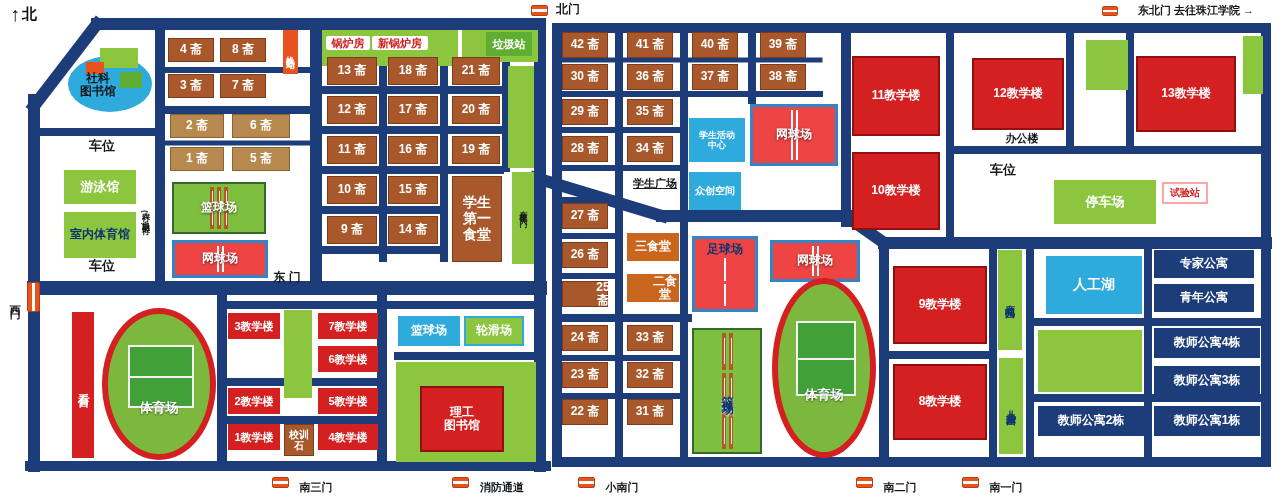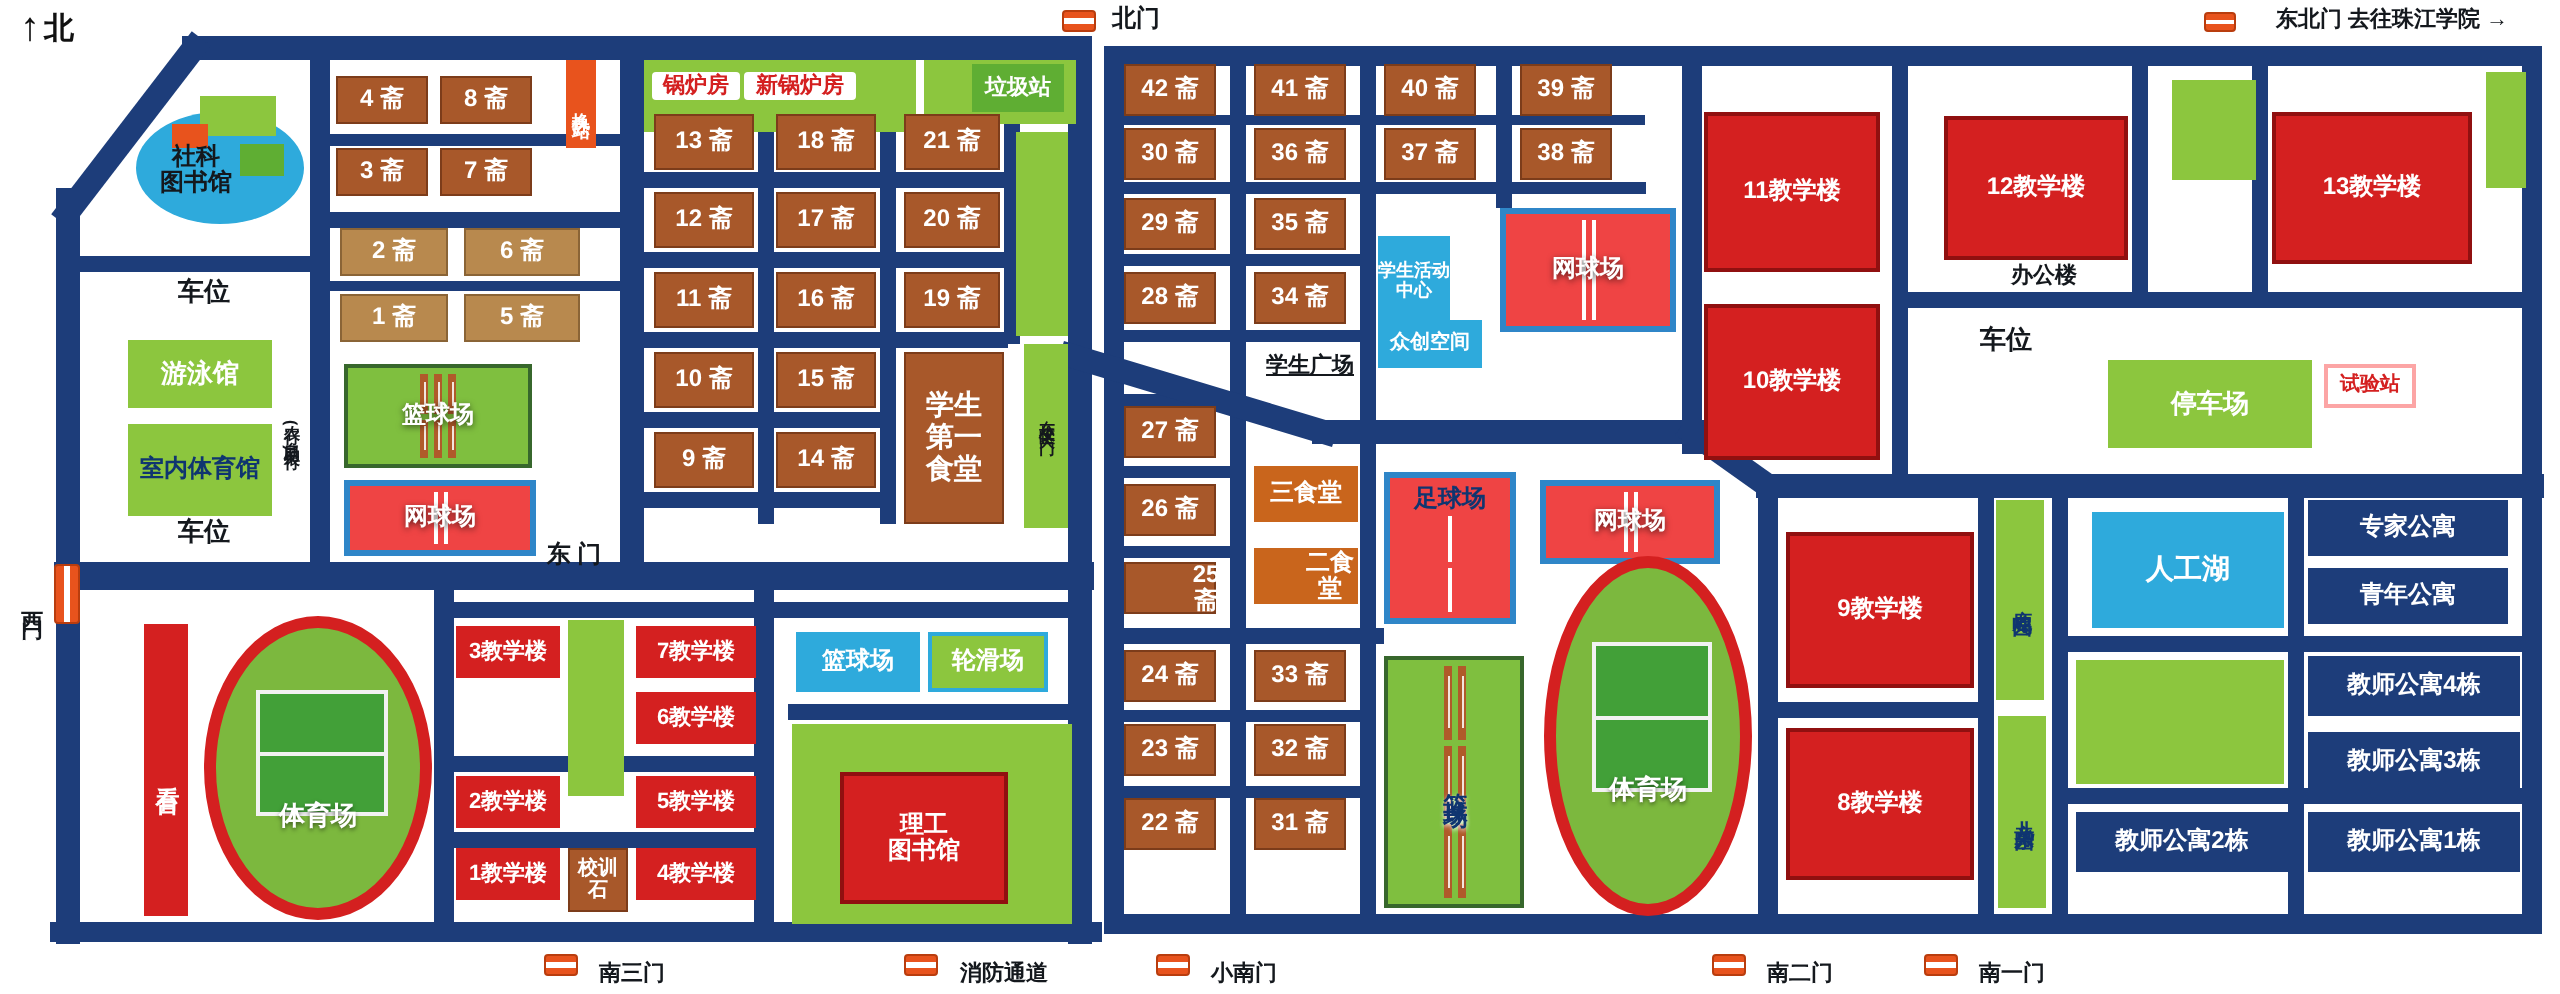--- a/index.html
+++ b/index.html
@@ -196,25 +196,25 @@
       <div class="item t-dorm" style="left: 692px; top: 32px; width: 46px; height: 26px;">40 斋</div>
       <div class="item t-dorm" style="left: 760px; top: 32px; width: 46px; height: 26px;">39 斋</div>
       <div class="item t-dorm" style="left: 562px; top: 64px; width: 46px; height: 26px;">30 斋</div>
       <div class="item t-dorm" style="left: 627px; top: 64px; width: 46px; height: 26px;">36 斋</div>
       <div class="item t-dorm" style="left: 692px; top: 64px; width: 46px; height: 26px;">37 斋</div>
       <div class="item t-dorm" style="left: 760px; top: 64px; width: 46px; height: 26px;">38 斋</div>
       <div class="item t-dorm" style="left: 562px; top: 99px; width: 46px; height: 26px;">29 斋</div>
       <div class="item t-dorm" style="left: 627px; top: 99px; width: 46px; height: 26px;">35 斋</div>
       <div class="item t-dorm" style="left: 562px; top: 136px; width: 46px; height: 26px;">28 斋</div>
       <div class="item t-dorm" style="left: 627px; top: 136px; width: 46px; height: 26px;">34 斋</div>
-      <div class="item t-cyan" style="left: 689px; top: 118px; width: 36px; height: 44px; font-size: 9px;">学生活动
+      <div class="item t-cyan" style="left: 689px; top: 118px; width: 56px; height: 44px; font-size: 9px;">学生活动
 中心</div>
       <div class="item courts courts-blue" style="left: 750px; top: 104px; width: 88px; height: 62px; font-size: 12px;"><div class="cgrid" style="grid-template-columns: repeat(2, 1fr);"><div class="court-b"></div><div class="court-b"></div></div><div class="c-label">网球场</div></div>
       <div class="item t-label" style="left: 624px; top: 176px; width: 62px; height: 14px; font-size: 11px; text-decoration: underline;">学生广场</div>
-      <div class="item t-cyan" style="left: 689px; top: 160px; width: 52px; height: 24px; font-size: 10px;">众创空间</div>
+      <div class="item t-cyan" style="left: 689px; top: 172px; width: 52px; height: 38px; font-size: 10px;">众创空间</div>
       <div class="item t-dorm" style="left: 562px; top: 203px; width: 46px; height: 26px;">27 斋</div>
       <div class="item t-dorm" style="left: 562px; top: 242px; width: 46px; height: 26px;">26 斋</div>
       <div class="item t-canteen" style="left: 627px; top: 233px; width: 52px; height: 28px; font-size: 12px;">三食堂</div>
       <div class="item t-dorm" style="left: 562px; top: 281px; width: 46px; height: 26px; padding-left: 36px;">25 斋</div>
       <div class="item t-canteen" style="left: 627px; top: 274px; width: 52px; height: 28px; font-size: 12px; padding-left: 24px;">二食堂</div>
       <div class="item courts courts-blue" style="left: 692px; top: 236px; width: 66px; height: 76px; font-size: 12px;"><div class="c-label-top dark-text">足球场</div><div class="cgrid" style="grid-template-columns: repeat(1, 1fr);"><div class="court-b"></div><div class="court-b"></div></div></div>
       <div class="item courts courts-blue" style="left: 770px; top: 240px; width: 90px; height: 42px; font-size: 12px;"><div class="cgrid" style="grid-template-columns: repeat(2, 1fr);"><div class="court-b"></div><div class="court-b"></div></div><div class="c-label">网球场</div></div>
       <div class="item t-dorm" style="left: 562px; top: 325px; width: 46px; height: 26px;">24 斋</div>
       <div class="item t-dorm" style="left: 627px; top: 325px; width: 46px; height: 26px;">33 斋</div>
       <div class="item t-dorm" style="left: 562px; top: 362px; width: 46px; height: 26px;">23 斋</div>

